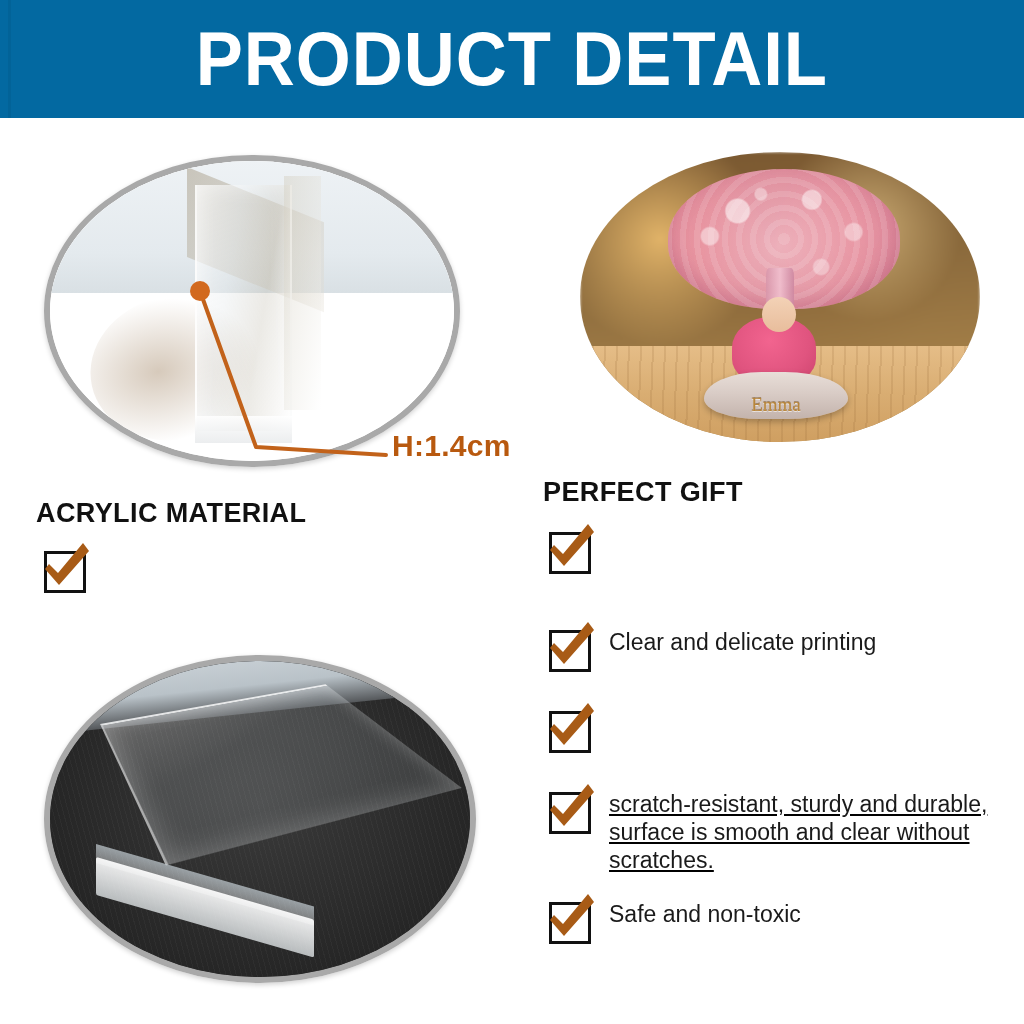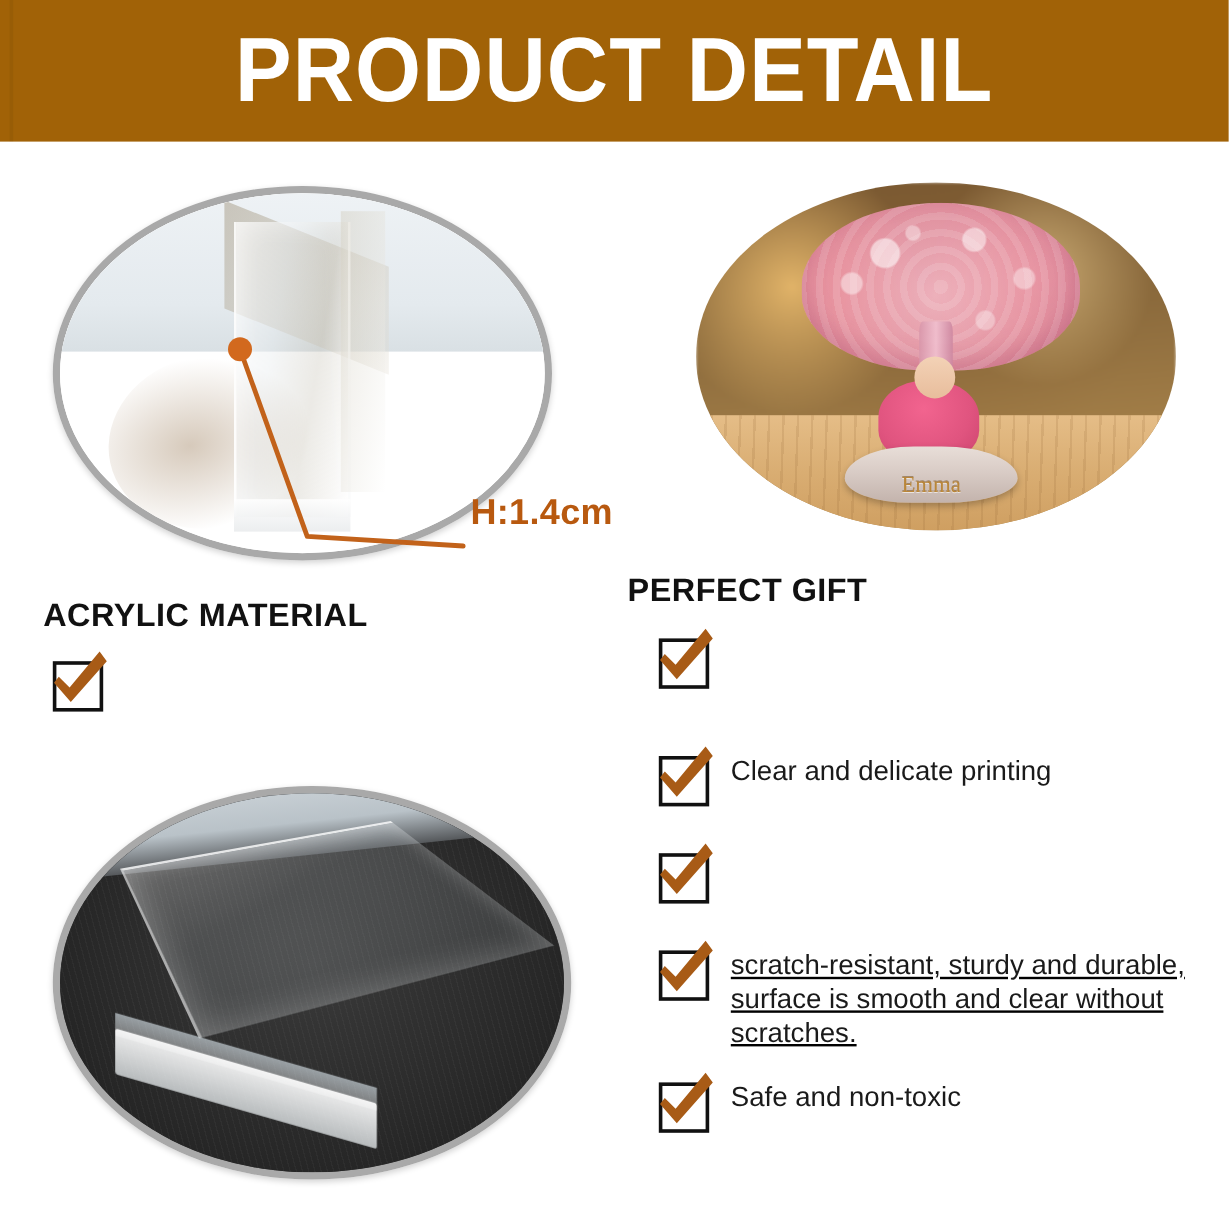--- a/index.html
+++ b/index.html
@@ -14,21 +14,21 @@
     overflow: hidden;
     position: relative;
   }
 
   
   .banner {
     position: absolute;
     left: 0; top: 0;
     width: 1024px;
     height: 118px;
-    background: #a16207;
+    background: #0369a1;
     display: flex;
     align-items: center;
     justify-content: center;
   }
   .banner::before{
     content:"";
     position:absolute;
     left:8px; top:0; bottom:0;
     width:3px;
     background:rgba(0,0,0,.05);
@@ -122,21 +122,21 @@
     background:#d2691e;
   }
   .callout-svg{
     position:absolute;
     left:0; top:0;
     width:1024px; height:1024px;
     pointer-events:none;
   }
   .dim-label{
     position:absolute;
-    left:392px; top:411px;
+    left:392px; top:429px;
     color:#b8590f;
     font-weight:bold;
     font-size:30px;
     letter-spacing:.3px;
     white-space:nowrap;
   }
 
   
   #photo-tree {
     left: 580px; top: 152px;
@@ -274,21 +274,21 @@
   
   .section-heading{
     position:absolute;
     font-weight:bold;
     font-size:27px;
     color:#111111;
     letter-spacing:.4px;
     white-space:nowrap;
   }
   #heading-acrylic{ left:36px; top:498px; }
-  #heading-gift{ left:523px; top:477px; }
+  #heading-gift{ left:543px; top:477px; }
 
   .feature{
     position:absolute;
     display:flex;
     align-items:flex-start;
   }
   .checkbox{
     position:relative;
     width:36px; height:36px;
     flex:0 0 36px;

